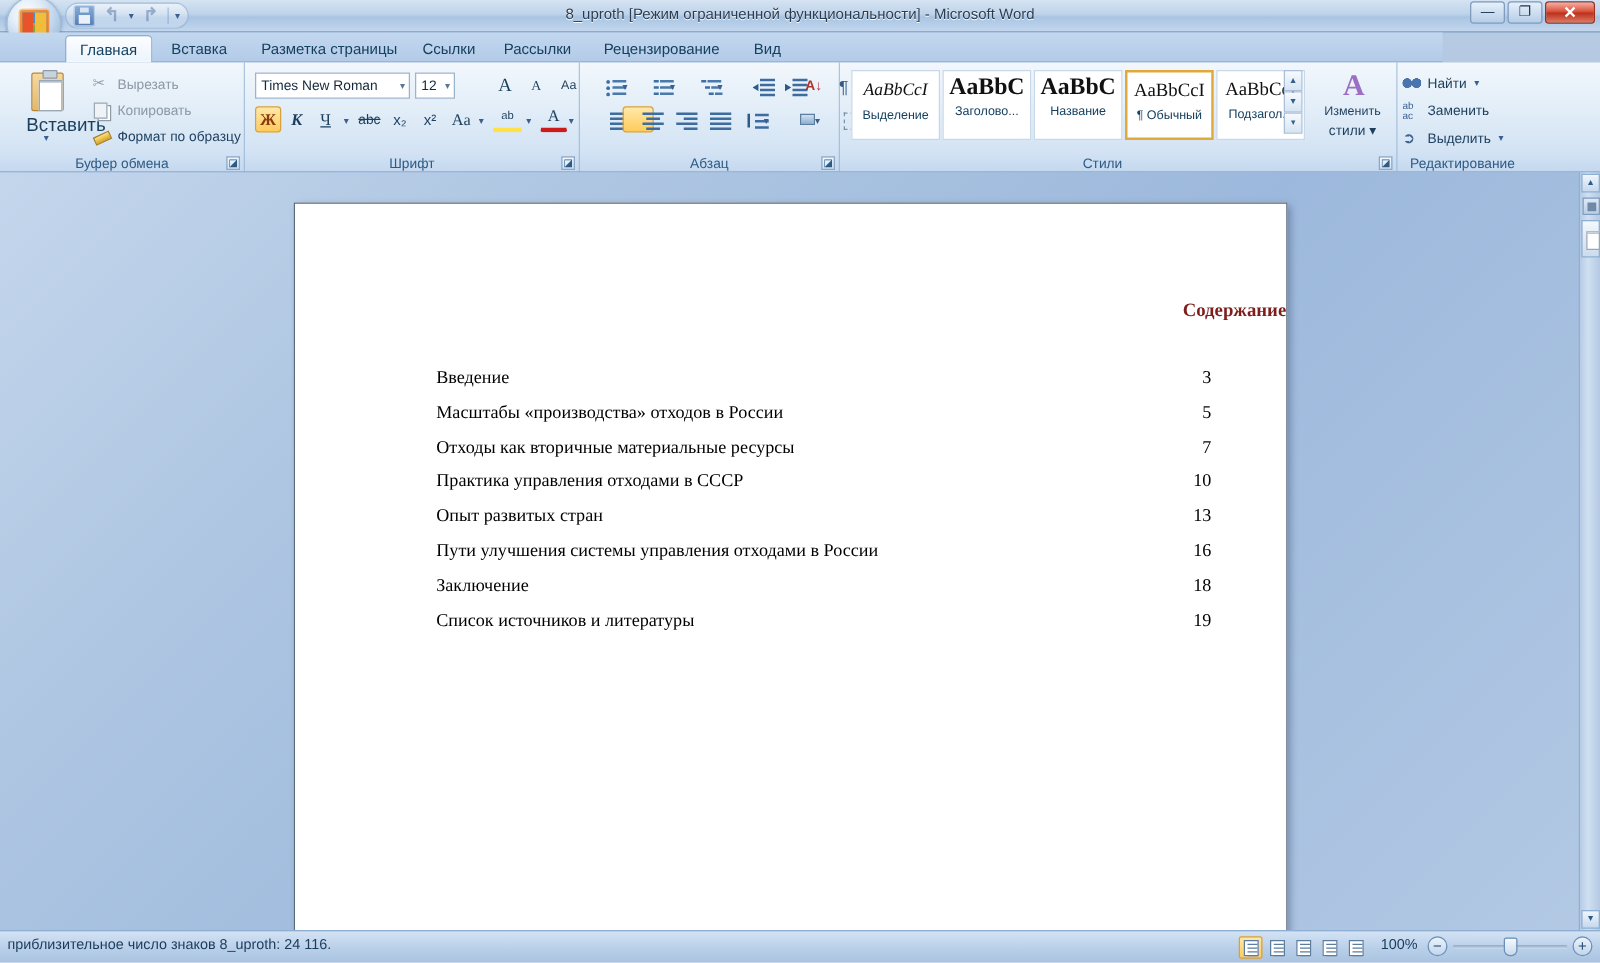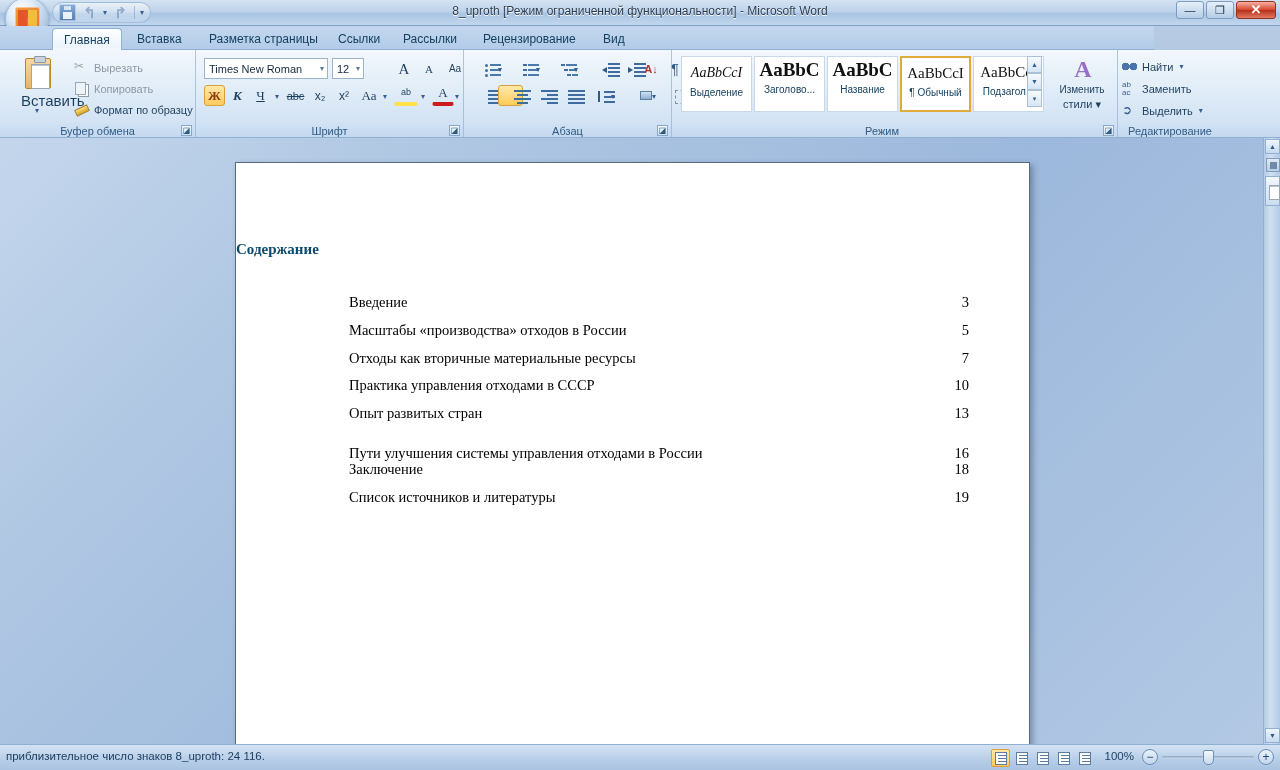--- a/index.html
+++ b/index.html
@@ -211,22 +211,22 @@
     position:absolute; left:0; top:138px; width:1280px; height:606px;
     background:linear-gradient(135deg,#c4d6ec 0%,#aec6e2 25%,#9cb8dc 55%,#b3c9e4 100%);
     overflow:hidden;
   }
   #page{
     position:absolute; left:235px; top:24px; width:795px; height:590px;
     background:#fff; border:1px solid #5a6a7d;
     box-shadow:3px 3px 6px rgba(20,40,70,.35);
   }
   #doc-title{
-    position:absolute; left:0; top:78px; width:100%; text-align:left;
-    font-family:"Liberation Serif", serif; font-weight:bold; font-size:15px; color:#0c4a6e;
+    position:absolute; left:0; top:78px; width:100%; text-align:right;
+    font-family:"Liberation Serif", serif; font-weight:bold; font-size:15px; color:#7f1d1d;
   }
   .toc-row{
     position:absolute; left:113px; width:620px; height:20px;
     font-family:"Liberation Serif", serif; font-size:14.5px; color:#000;
   }
   .toc-title{position:absolute;left:0;top:0;}
   .toc-page{position:absolute;right:0;top:0;text-align:right;width:30px;}
 
   
   #vscroll{
@@ -506,21 +506,21 @@
     <div class="sty-scroll" style="right:75px;top:6px">▲</div>
     <div class="sty-scroll" style="right:75px;top:23px">▼</div>
     <div class="sty-scroll" style="right:75px;top:40px">▾</div>
 
     <div id="change-styles">
       <div id="cs-icon">A</div>
       <div id="cs-l1">Изменить</div>
       <div id="cs-l2">стили ▾</div>
     </div>
 
-    <div class="group-title" style="left:0;width:420px">Режим</div>
+    <div class="group-title" style="left:0;width:420px">Стили</div>
     <div class="dlg-launcher">◪</div>
   </div>
 
   <div class="group" id="g-edit">
     <div class="edit-cmd" style="top:6px">
       <span class="cmd-ico" style="background:radial-gradient(circle at 25% 50%,#4a74ad 0 28%,transparent 30%),radial-gradient(circle at 75% 50%,#4a74ad 0 28%,transparent 30%);"></span>
       <span>Найти</span>
       <span class="cr">▾</span>
     </div>
     <div class="edit-cmd" style="top:28px">
@@ -553,21 +553,21 @@
       <span class="toc-page">7</span>
     </div>
     <div class="toc-row" style="top:214px">
       <span class="toc-title">Практика управления отходами в СССР</span>
       <span class="toc-page">10</span>
     </div>
     <div class="toc-row" style="top:242px">
       <span class="toc-title">Опыт развитых стран</span>
       <span class="toc-page">13</span>
     </div>
-    <div class="toc-row" style="top:282px">
+    <div class="toc-row" style="top:270px">
       <span class="toc-title">Пути улучшения системы управления отходами в России</span>
       <span class="toc-page">16</span>
     </div>
     <div class="toc-row" style="top:298px">
       <span class="toc-title">Заключение</span>
       <span class="toc-page">18</span>
     </div>
     <div class="toc-row" style="top:326px">
       <span class="toc-title">Список источников и литературы</span>
       <span class="toc-page">19</span>

